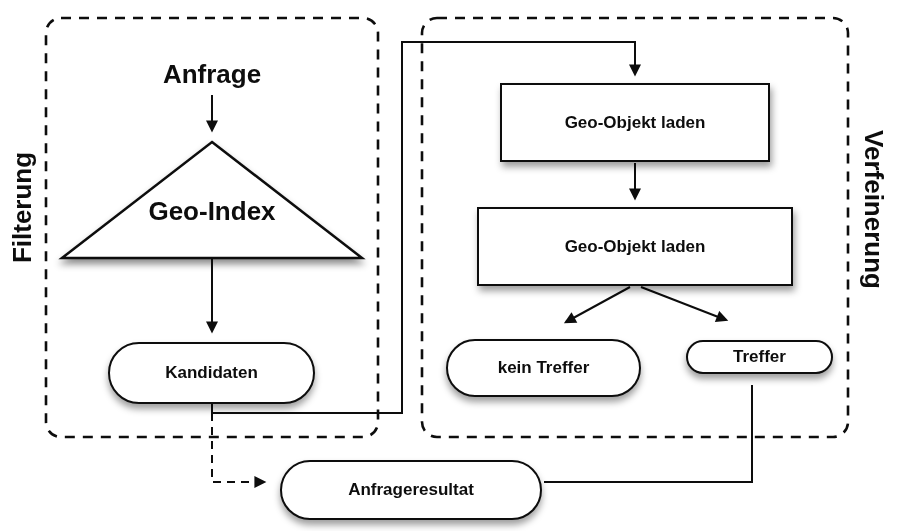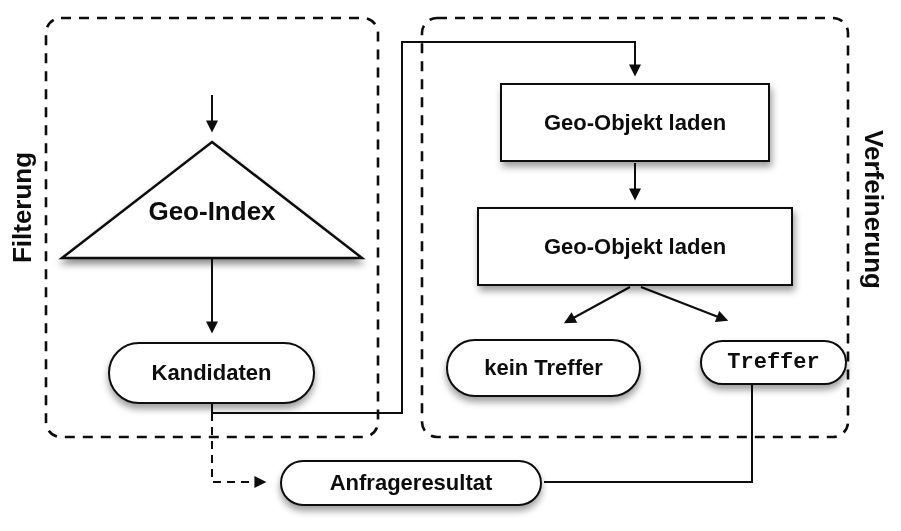--- a/index.html
+++ b/index.html
@@ -15,21 +15,21 @@
   .stage svg { position: absolute; left: 0; top: 0; }
 
   .node {
     position: absolute;
     box-sizing: border-box;
     background: #ffffff;
     border: 2.5px solid #0d0d0d;
     display: flex;
     align-items: center;
     justify-content: center;
-    font-size: 22px;
+    font-size: 17px;
     font-weight: bold;
     white-space: nowrap;
     box-shadow: 2px 5px 7px rgba(0,0,0,0.38);
   }
   .oval { border-radius: 999px; box-shadow: 0 5px 7px rgba(0,0,0,0.38); }
 
   .float-label {
     position: absolute;
     font-size: 26px;
     font-weight: bold;
@@ -40,22 +40,22 @@
   .rot-cw  { transform: rotate(90deg); }
 
   #anfrage   { left: 132px; top: 59px;  width: 160px; }
   #geoindex  { left: 132px; top: 196px; width: 160px; }
 
   #load1 { left: 500px; top: 83px;  width: 270px; height: 79px; }
   #load2 { left: 477px; top: 207px; width: 316px; height: 79px; }
 
   #kandidaten  { left: 108px; top: 342px; width: 207px; height: 62px; }
   #keintreffer { left: 446px; top: 339px; width: 195px; height: 58px; }
-  #treffer     { left: 700px; top: 340px; width: 147px; height: 45px; font-family: Liberation Mono, monospace; }
-  #result      { left: 280px; top: 460px; width: 262px; height: 46px; }
+  #treffer     { left: 686px; top: 340px; width: 147px; height: 34px; }
+  #result      { left: 280px; top: 460px; width: 262px; height: 60px; }
 
   #label-filterung    { left: -43px; top: 192px; width: 130px; }
   #label-verfeinerung { left: 778px; top: 194px; width: 190px; }
 </style>
 </head>
 <body>
 
 <div class="stage">
 
   <svg width="901" height="531" viewBox="0 0 901 531">
@@ -86,20 +86,21 @@
     <line x1="641" y1="287" x2="726" y2="320" stroke="#0d0d0d" stroke-width="2" marker-end="url(#ah)"></line>
 
     <polyline points="752,385 752,482 544,482" fill="none" stroke="#0d0d0d" stroke-width="2"></polyline>
 
     <polyline points="212,413 212,482 264,482" fill="none" stroke="#0d0d0d" stroke-width="2" stroke-dasharray="8 6" marker-end="url(#ah)"></polyline>
   </svg>
 
   <div class="float-label rot-ccw" id="label-filterung">Filterung</div>
   <div class="float-label rot-cw" id="label-verfeinerung">Verfeinerung</div>
 
+  <div class="float-label" id="anfrage">Anfrage</div>
   <div class="float-label" id="geoindex">Geo-Index</div>
 
   <div class="node" id="load1">Geo-Objekt laden</div>
   <div class="node" id="load2">Geo-Objekt laden</div>
 
   <div class="node oval" id="kandidaten">Kandidaten</div>
   <div class="node oval" id="keintreffer">kein Treffer</div>
   <div class="node oval" id="treffer">Treffer</div>
   <div class="node oval" id="result">Anfrageresultat</div>
 

